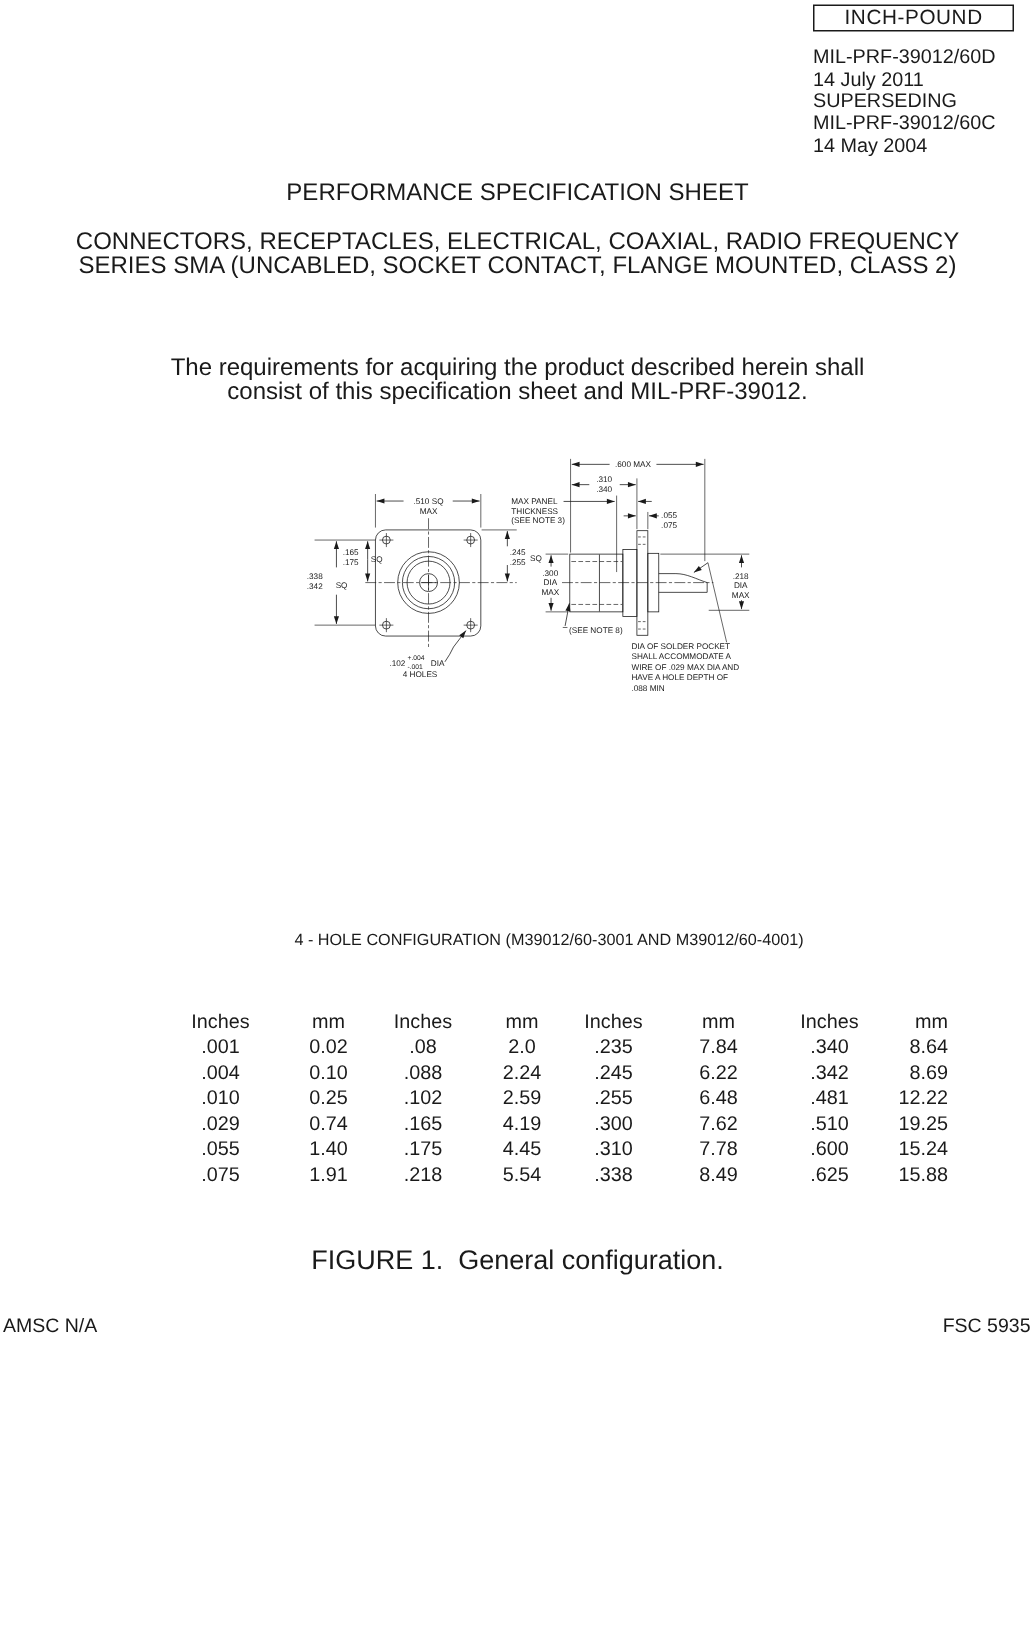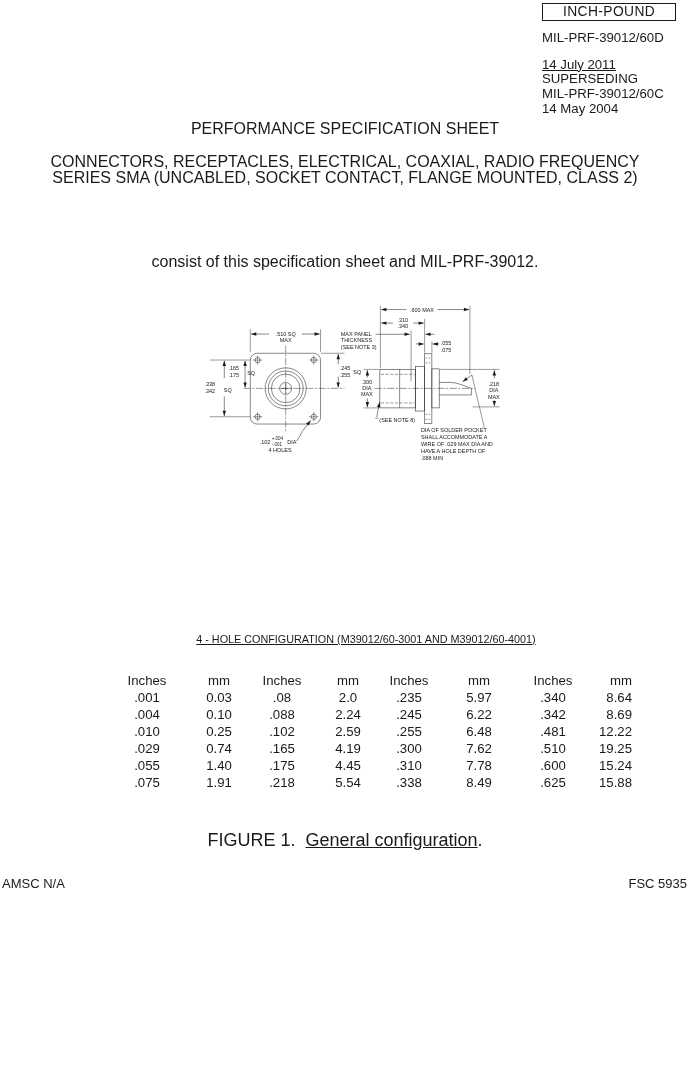--- a/index.html
+++ b/index.html
@@ -4,21 +4,21 @@
 <style>
   html,body{margin:0;padding:0;background:#888;}
   #page{position:relative;width:690px;height:1089px;background:#ffffff;
         font-family:"Liberation Sans","DejaVu Sans",sans-serif;color:#1a1a1a;overflow:hidden;}
   .abs{position:absolute;}
   .ctr{left:0;width:690px;text-align:center;}
   .fs13{font-size:16px;line-height:16px;}
   .stamp{left:542px;top:3px;border:1.6px solid #1a1a1a;padding:0 20px;
          font-size:13.8px;line-height:16px;letter-spacing:.4px;white-space:nowrap;}
   .docblock{left:542px;top:31px;font-size:13.2px;line-height:14.7px;white-space:nowrap;}
-  .und{text-decoration:underline;margin-top:12px;}
+  .und{}
   .subcap{top:621px;left:40px;width:652px;text-align:center;font-size:10.8px;}
   .figcap{top:830px;font-size:18px;}
   .amsc{top:876px;left:2px;font-size:13px;}
   .fsc{top:876px;right:3px;font-size:13px;}
   .foot{color:#3032c8;font-size:11.4px;line-height:13px;}
   .foot2{word-spacing:3px;}
   #conv-table{top:672px;left:0;width:690px;height:122px;margin-left:30px;}
   .conv-col{position:absolute;top:0;width:58px;text-align:center;
             font-size:13.2px;line-height:17px;white-space:nowrap;}
   .conv-col.right{text-align:right;}
@@ -41,20 +41,21 @@
     <div>MIL-PRF-39012/60D</div>
     <div class="und">14 July 2011</div>
     <div>SUPERSEDING</div>
     <div>MIL-PRF-39012/60C</div>
     <div>14 May 2004</div>
   </div>
 
   <div class="abs ctr fs13" style="top:121px">PERFORMANCE SPECIFICATION SHEET</div>
   <div class="abs ctr fs13" style="top:154px">CONNECTORS, RECEPTACLES, ELECTRICAL, COAXIAL, RADIO FREQUENCY</div>
   <div class="abs ctr fs13" style="top:170px">SERIES SMA (UNCABLED, SOCKET CONTACT, FLANGE MOUNTED, CLASS 2)</div>
+  <div class="abs ctr fs13" style="top:238px">The requirements for acquiring the product described herein shall</div>
   <div class="abs ctr fs13" style="top:254px">consist of this specification sheet and MIL-PRF-39012.</div>
 
   <svg class="abs" style="top:295px;left:0" width="690" height="320" viewBox="0 295 690 615">
     <defs>
       <marker id="arw" markerUnits="userSpaceOnUse" markerWidth="12" markerHeight="9" refX="11" refY="4.5" orient="auto">
         <path d="M1,1.2 L11,4.5 L1,7.8 z" fill="#1a1a1a"></path>
       </marker>
     </defs>
 
     <g>
@@ -199,21 +200,21 @@
         <div>Inches</div>
         <div>.001</div>
         <div>.004</div>
         <div>.010</div>
         <div>.029</div>
         <div>.055</div>
         <div>.075</div>
       </div>
       <div class="conv-col" style="left: 160px;">
         <div>mm</div>
-        <div>0.03</div>
+        <div>0.02</div>
         <div>0.10</div>
         <div>0.25</div>
         <div>0.74</div>
         <div>1.40</div>
         <div>1.91</div>
       </div>
       <div class="conv-col" style="left: 223px;">
         <div>Inches</div>
         <div>.08</div>
         <div>.088</div>
@@ -235,21 +236,21 @@
         <div>Inches</div>
         <div>.235</div>
         <div>.245</div>
         <div>.255</div>
         <div>.300</div>
         <div>.310</div>
         <div>.338</div>
       </div>
       <div class="conv-col" style="left: 420px;">
         <div>mm</div>
-        <div>5.97</div>
+        <div>7.84</div>
         <div>6.22</div>
         <div>6.48</div>
         <div>7.62</div>
         <div>7.78</div>
         <div>8.49</div>
       </div>
       <div class="conv-col" style="left: 494px;">
         <div>Inches</div>
         <div>.340</div>
         <div>.342</div>

